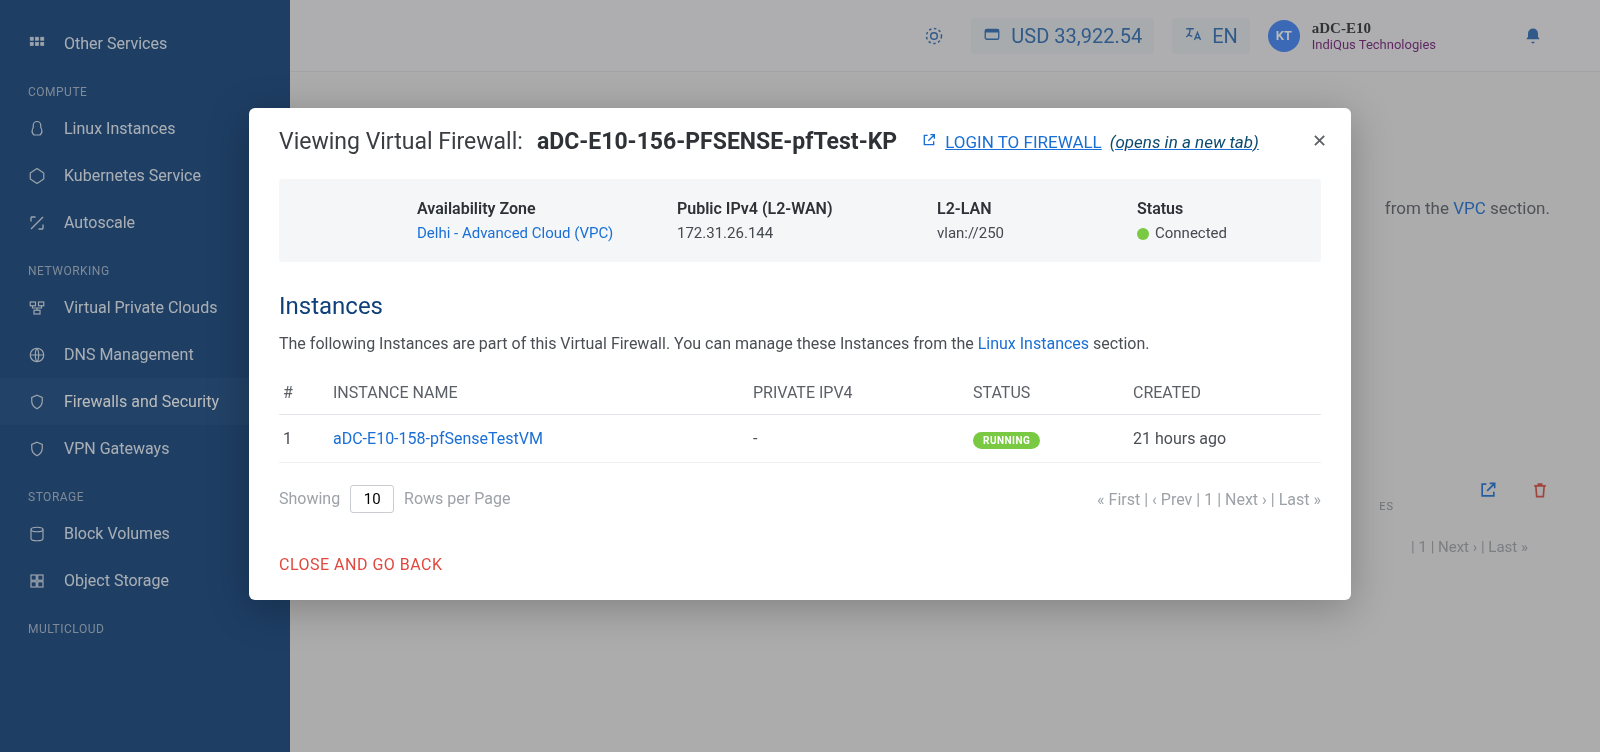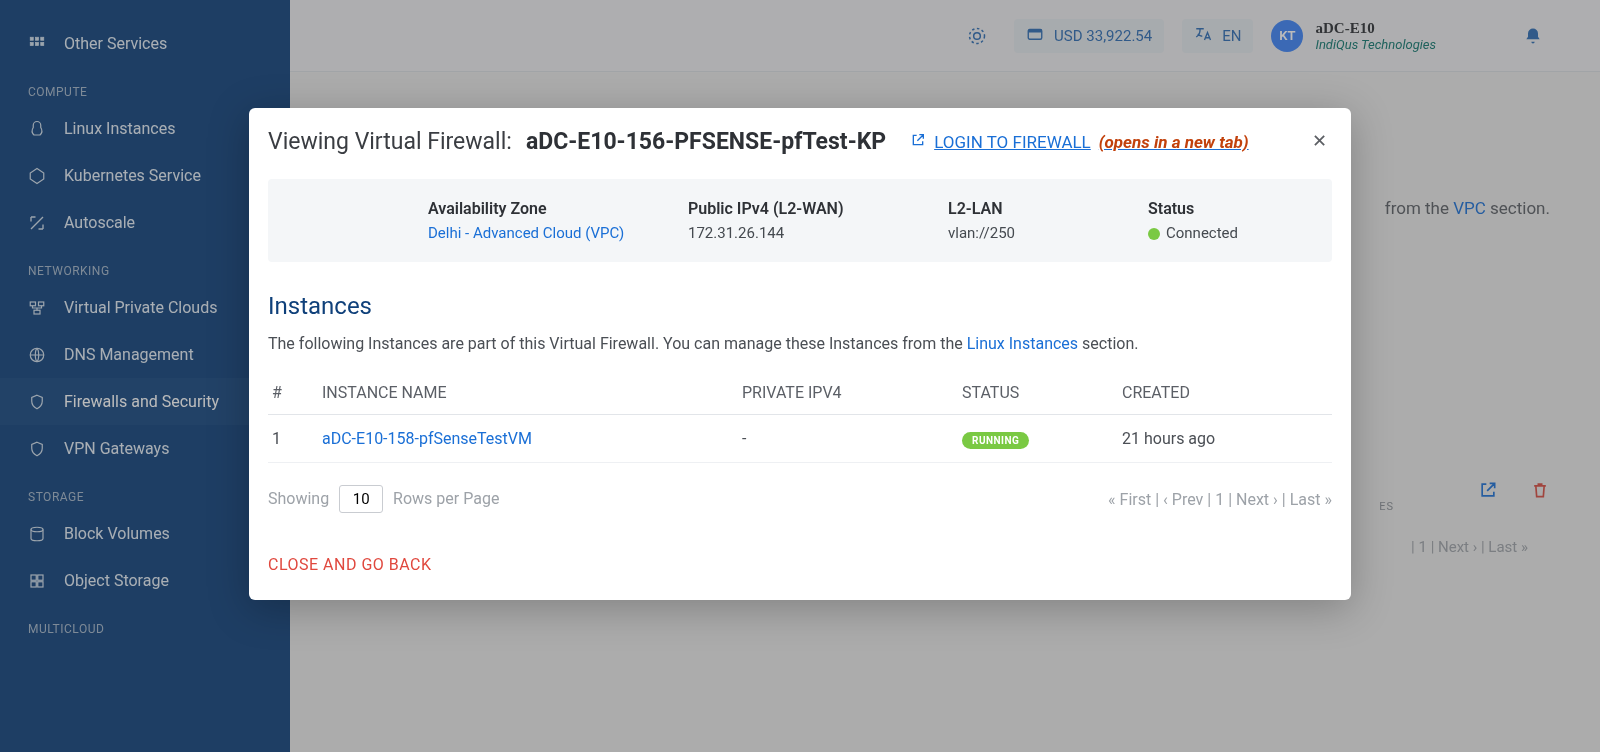--- a/index.html
+++ b/index.html
@@ -8,46 +8,46 @@
     
     .sidebar { position:absolute; left:0; top:0; width:290px; height:100%; background:#0f407a; color:#c9d7e6; overflow:hidden; }
     .side-item { display:flex; align-items:center; gap:18px; padding:14px 28px; font-size:16px; cursor:pointer; color:#e3ecf5; }
     .side-item.active { background:#14467f; color:#fff; }
     .side-item .icon { width:18px; height:18px; display:flex; align-items:center; justify-content:center; color:#d0ddea; }
     .side-item .icon svg { width:18px; height:18px; fill:currentColor; stroke:currentColor; }
     .side-section { padding:18px 28px 6px; font-size:12px; letter-spacing:0.5px; color:#a2b4c8; text-transform:uppercase; }
 
     
     .topbar { position:absolute; left:290px; top:0; right:0; height:72px; display:flex; align-items:center; justify-content:flex-end; gap:18px; padding:0 48px 0 40px; border-bottom:1px solid #d8dce0; background:#ebecee; }
-    .topbar .pill { background:#e1e6eb; border-radius:4px; padding:6px 12px; display:flex; align-items:center; gap:10px; font-size:15px; color:#2b6bb3; }
+    .topbar .pill { background:#e1e6eb; border-radius:4px; padding:6px 12px; display:flex; align-items:center; gap:10px; font-size:20px; color:#2b6bb3; }
     .topbar .iconbtn { width:38px; height:38px; display:flex; align-items:center; justify-content:center; color:#2b6bb3; }
     .topbar svg { width:20px; height:20px; fill:currentColor; }
     .avatar { width:32px; height:32px; border-radius:50%; background:#3b82f6; color:#fff; display:flex; align-items:center; justify-content:center; font-size:13px; font-weight:600; }
     .userblock { display:flex; align-items:center; gap:12px; }
     .userblock .lines { display:flex; flex-direction:column; line-height:1.2; }
     .userblock .name { font-size:15px; font-weight:600; color:#2b2e33;font-family:Liberation Serif, serif; }
-    .userblock .org  { font-size:13px; color:#0f766e;font-style:italic; }
+    .userblock .org  { font-size:13px; color:#701a75; }
 
     
     .page { position:absolute; left:290px; top:72px; right:0; bottom:0; padding:36px 46px; color:#3a3d42; }
     .page-title { font-size:34px; font-weight:400; color:#373a3f; }
     .page-sub { margin-top:14px; font-size:17px; color:#5a5e64; }
     .page-sub a { color:#1a6fd6; text-decoration:none; }
     .page-tab { margin-top:86px; font-size:11px; letter-spacing:1px; color:#8a8f96; }
     .page-actions { position:absolute; right:50px; top:408px; display:flex; gap:32px; }
     .page-actions svg { width:20px; height:20px; }
     .page-pager { position:absolute; right:72px; top:466px; font-size:15px; color:#9da2a8; }
 
     
     .backdrop { position:absolute; inset:0; background:rgba(60,60,60,0.35); display:flex; align-items:flex-start; justify-content:center; }
-    .modal { margin-top:108px; width:1102px; background:#fff; border-radius:6px; box-shadow:0 8px 40px rgba(0,0,0,0.25); padding:20px 19px 26px; position:relative; }
+    .modal { margin-top:108px; width:1102px; background:#fff; border-radius:6px; box-shadow:0 8px 40px rgba(0,0,0,0.25); padding:20px 30px 26px; position:relative; }
     .modal-title { display:flex; align-items:center; gap:14px; flex-wrap:wrap; font-size:23px; color:#3a3d42; }
     .modal-title .bold { font-weight:700; color:#2e3136; }
     .login-link { color:#1a6fd6; font-size:17px; display:flex; align-items:center; gap:8px; margin-left:10px; }
-    .login-link .hint { color:#c2410c; font-style:italic; font-weight:700; }
+    .login-link .hint { color:#0c4a6e; font-style:italic; font-weight:400; }
     .close-x { position:absolute; top:22px; right:24px; font-size:18px; color:#5c5f64; cursor:pointer; }
 
     .infobar { margin-top:24px; background:#f4f6f8; border-radius:4px; padding:20px 24px; display:flex; gap:60px;justify-content:flex-end; }
     .info-col { display:flex; flex-direction:column; gap:6px; min-width:200px; }
     .info-label { font-size:16px; font-weight:600; color:#2e3136; }
     .info-val { font-size:15px; color:#454a50; }
     .info-val.link { color:#1a6fd6; }
     .status-dot { display:inline-block; width:12px; height:12px; border-radius:50%; background:#7ac943; margin-right:6px; vertical-align:middle; }
 
     .sect-h { margin-top:30px; font-size:24px; color:#0f407a; font-weight:400; }

